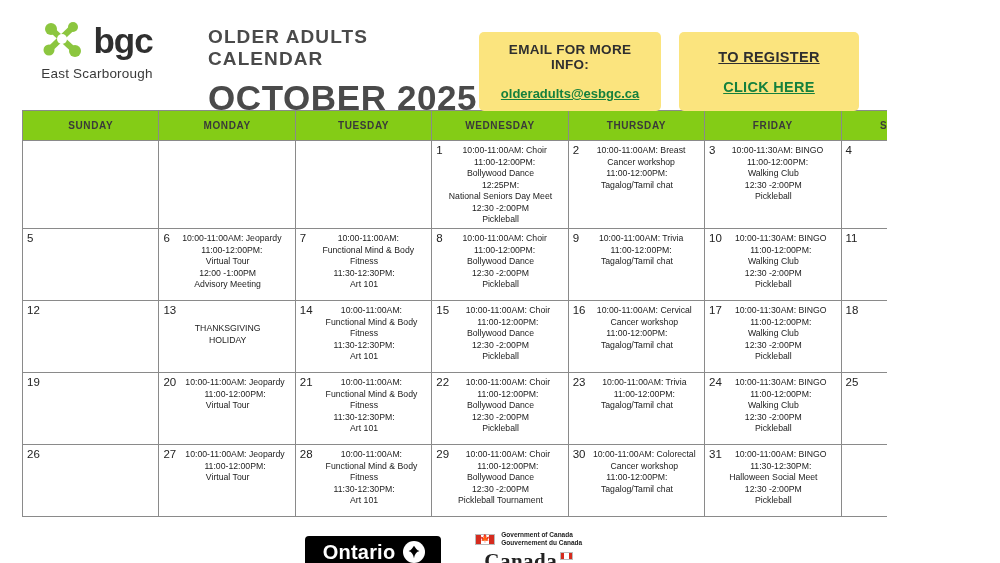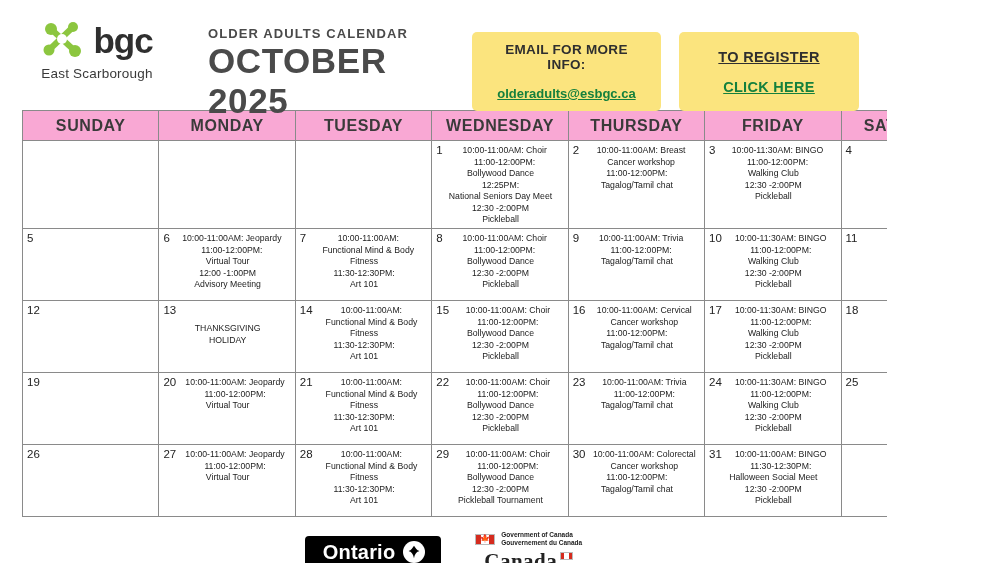--- a/index.html
+++ b/index.html
@@ -51,31 +51,31 @@
     font-weight: 400;
     letter-spacing: .2px;
   }
 
   .title-block {
     flex: 1 1 auto;
     padding-left: 36px;
     padding-top: 12px;
   }
   .title-small {
-    font-size: 13px;
+    font-size: 19px;
     font-weight: bold;
     color: #4a4a4a;
     letter-spacing: 1.1px;
   }
   .title-big {
     font-size: 35px;
     font-weight: bold;
     color: #4a4a4a;
     letter-spacing: .6px;
-    margin-top: 0;
+    margin-top: 8px;
   }
 
   .header-boxes {
     display: flex;
     gap: 18px;
     padding-top: 18px;
     padding-right: 6px;
   }
   .hbox {
     background: #fbe47e;
@@ -115,25 +115,25 @@
   }
   table.cal {
     width: 956px;
     border-collapse: collapse;
     table-layout: fixed;
     border: 1.5px solid #8a8a8a;
   }
   table.cal th {
     border: 1px solid #8a8a8a;
     height: 30px;
-    font-size: 16px;
+    font-size: 10px;
     font-weight: bold;
     color: #3a3a3a;
     letter-spacing: .6px;
-    background: #f9a8d4;
+    background: #84cc16;
   }
   table.cal td {
     border: 1px solid #8a8a8a;
     height: 72px;
     vertical-align: top;
     padding: 3px 3px 2px 4px;
     background: #fff;
   }
   .daynum {
     font-size: 11.5px;

